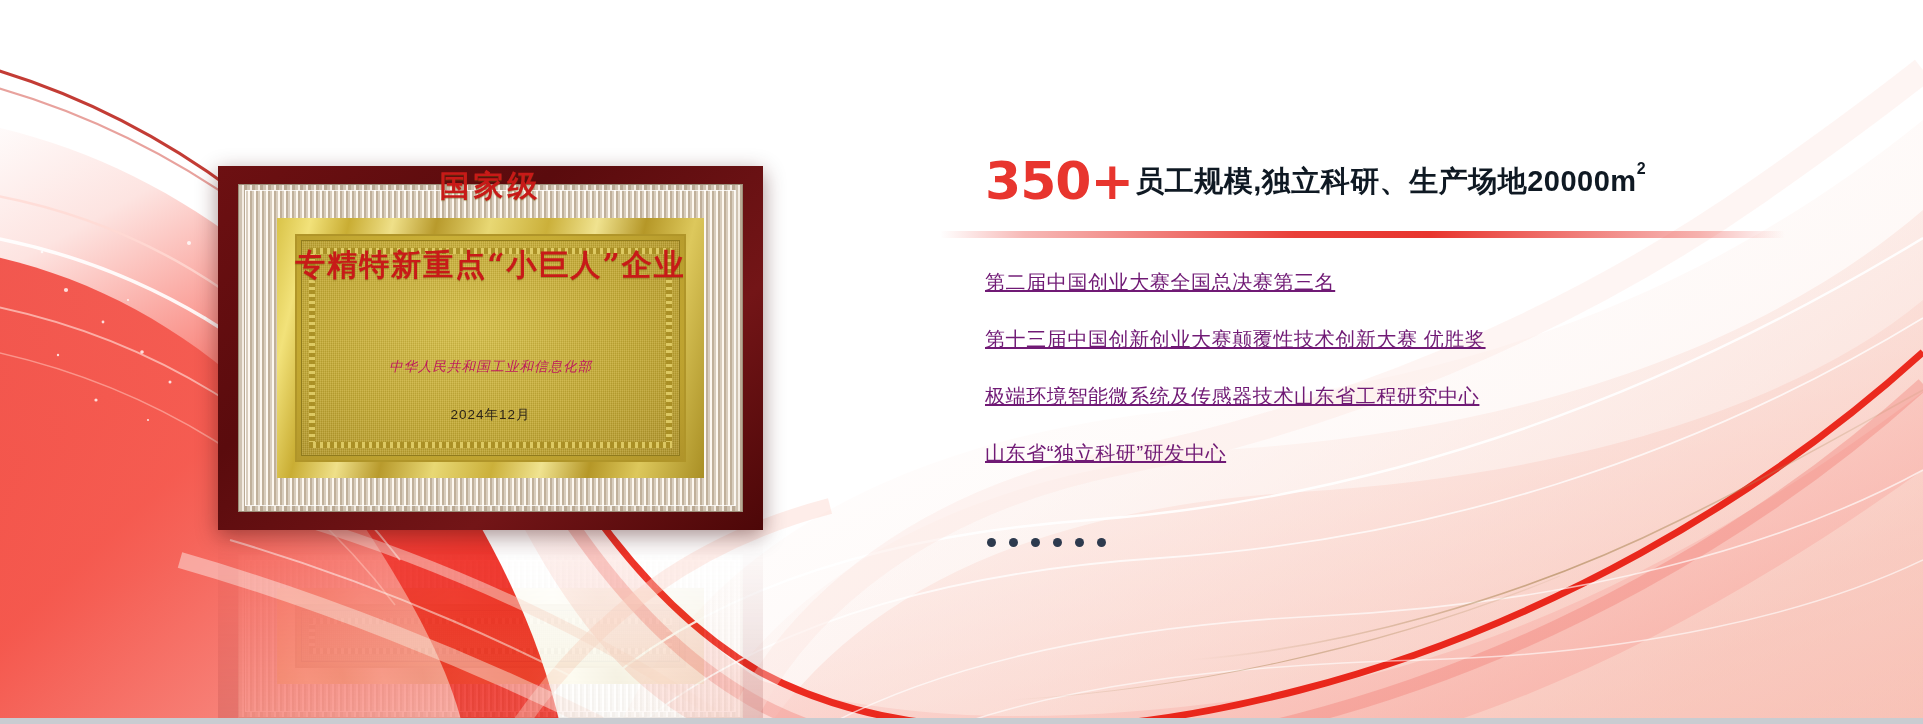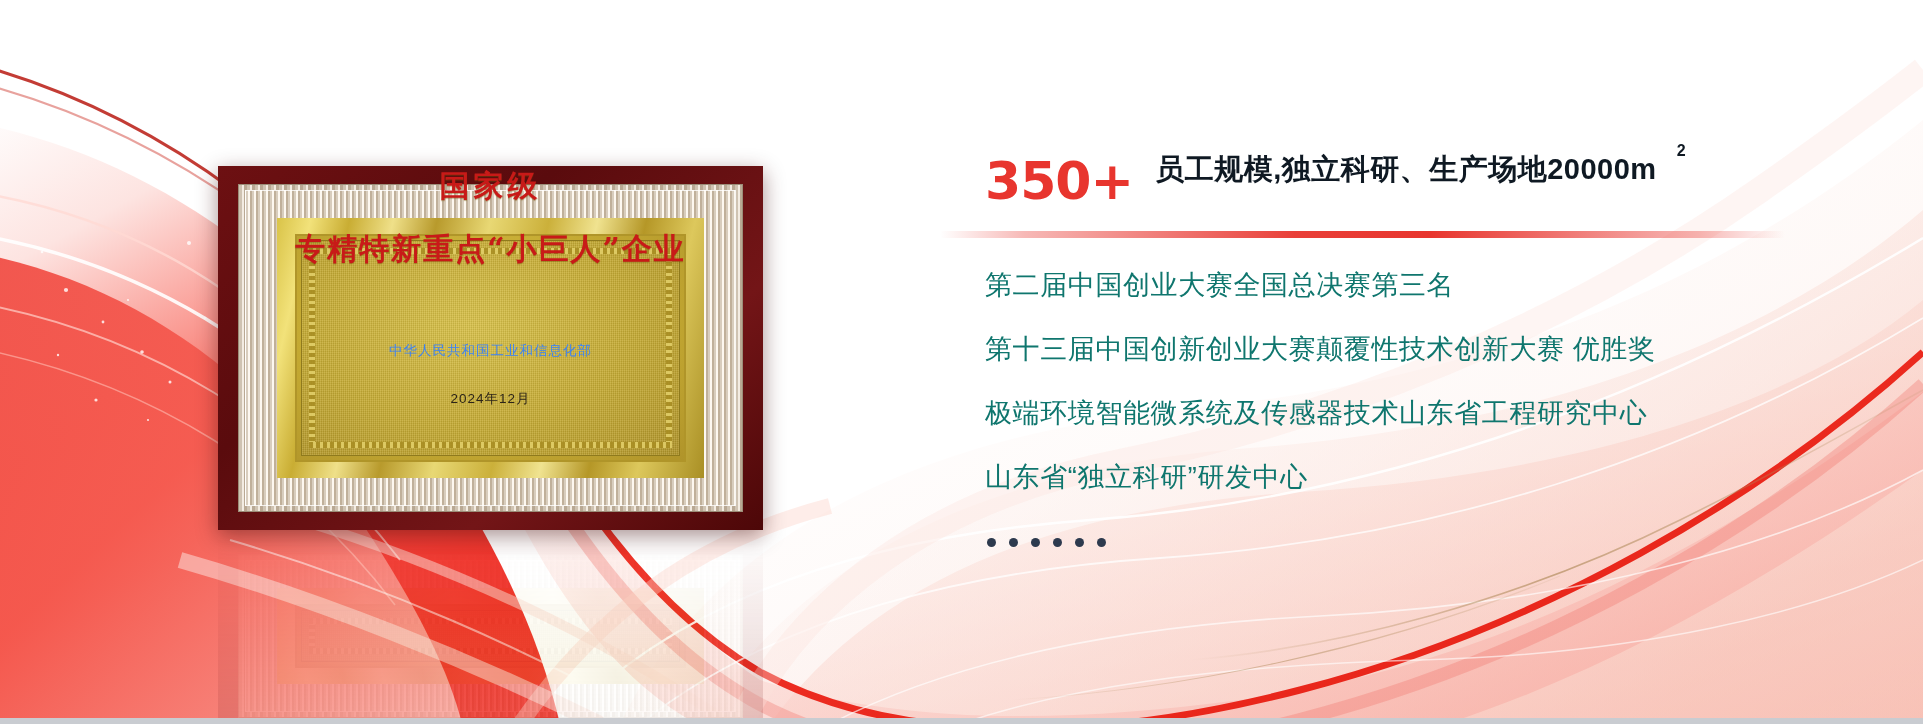--- a/index.html
+++ b/index.html
@@ -102,28 +102,29 @@
     color:#c81a18;
     letter-spacing:4px;
     text-shadow:0 1px 1px rgba(120,90,10,.45);
   }
   .plaque-title-2 {
     font-family:"DejaVu Serif","Liberation Serif",serif;
     font-weight:bold;
     font-size:30px;
     color:#c81a18;
     letter-spacing:2px;
-    margin-top:22px;
+    margin-top:38px;
     text-shadow:0 1px 1px rgba(120,90,10,.45);
   }
   .plaque-issuer {
     font-size:13.5px;
-    color:#3b82f6;
+    color:#be185d;
     margin-top:72px;
     letter-spacing:1px;
+    font-style:italic;
   }
   .plaque-date {
     font-size:13.5px;
     color:#2c2418;
     margin-top:30px;
     letter-spacing:1px;
   }
 
   
   #plaque-reflection {
@@ -142,22 +143,21 @@
   
   #right-col {
     position:absolute;
     left:985px; top:155px;
     width:860px;
   }
   .headline {
     white-space:nowrap;
     line-height:1;
     display:flex;
-    align-items:flex-start;
-    gap:20px;
+    align-items:center;
   }
   .headline .big-num {
     font-size:52px;
     font-weight:bold;
     color:#e8352e;
     letter-spacing:-1px;
     font-family:"DejaVu Sans","Liberation Sans",sans-serif;
   }
   .headline .head-text {
     font-size:29px;
@@ -186,26 +186,27 @@
       rgba(232,53,46,.35) 90%,
       rgba(232,53,46,0) 100%);
     border-radius:4px;
   }
   #award-list {
     position:absolute;
     left:0; top:117px;
     width:860px;
   }
   .award-item {
-    font-size:27px;
-    color:#0f766e;
+    font-size:20px;
+    color:#701a75;
     letter-spacing:.6px;
     line-height:1;
     margin-bottom:37px;
     white-space:nowrap;
+    text-decoration:underline;
   }
   #ellipsis-dots {
     position:absolute;
     left:2px; top:383px;
     display:flex;
     gap:13px;
   }
   #ellipsis-dots span {
     display:block;
     width:9px; height:9px;

